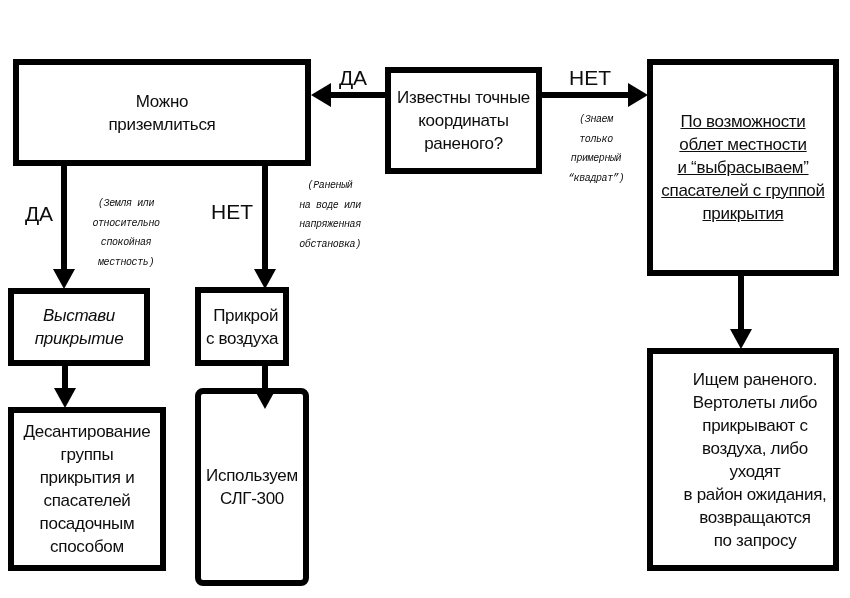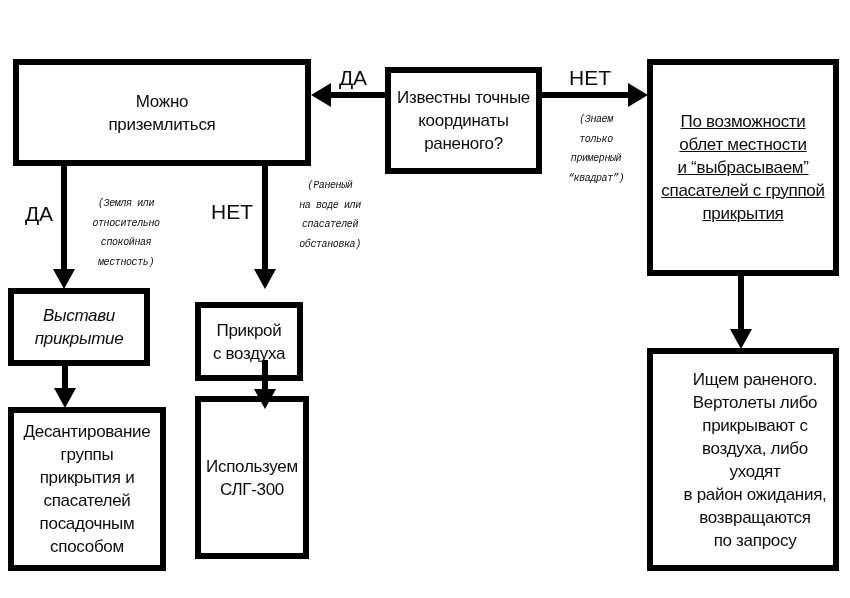--- a/index.html
+++ b/index.html
@@ -109,24 +109,24 @@
   <div class="box" style="left:8px; top:288px; width:142px; height:78px;font-style:italic;">Выстави
 прикрытие</div>
 
   <div class="box" style="left:8px; top:407px; width:158px; height:164px;">Десантирование
 группы
 прикрытия и
 спасателей
 посадочным
 способом</div>
 
-  <div class="box" style="left:195px; top:302px; width:108px; height:79px;">Прикрой
+  <div class="box" style="left:195px; top:287px; width:94px; height:79px;text-align:right;">Прикрой
 с воздуха</div>
 
-  <div class="box" style="left:195px; top:396px; width:114px; height:163px;">Используем
+  <div class="box" style="left:195px; top:388px; width:114px; height:198px;border-radius:8px;">Используем
 СЛГ-300</div>
 
   <div class="hline" style="left:329px; top:92px; width:58px;"></div>
   <div class="head-left" style="left:311px; top:83px;"></div>
   <div class="flow-label" style="left:328px; top:66px; width:50px;">ДА</div>
 
   <div class="hline" style="left:540px; top:92px; width:89px;"></div>
   <div class="head-right" style="left:628px; top:83px;"></div>
   <div class="flow-label" style="left:561px; top:66px; width:58px;">НЕТ</div>
   <div class="note" style="left:552px; top:110px; width:88px;">(Знаем
@@ -140,21 +140,21 @@
   <div class="note" style="left:68px; top:194px; width:116px;">(Земля или
 относительно
 спокойная
 местность)</div>
 
   <div class="vline" style="left:262px; top:160px; height:110px;"></div>
   <div class="head-down" style="left:254px; top:269px;"></div>
   <div class="flow-label" style="left:206px; top:200px; width:52px;">НЕТ</div>
   <div class="note" style="left:276px; top:176px; width:108px;">(Раненый
 на воде или
-спасателей
+напряженная
 обстановка)</div>
 
   <div class="vline" style="left:62px; top:360px; height:30px;"></div>
   <div class="head-down" style="left:54px; top:388px;"></div>
 
   <div class="vline" style="left:262px; top:360px; height:31px;"></div>
   <div class="head-down" style="left:254px; top:389px;"></div>
 
   <div class="vline" style="left:738px; top:270px; height:60px;"></div>
   <div class="head-down" style="left:730px; top:329px;"></div>

